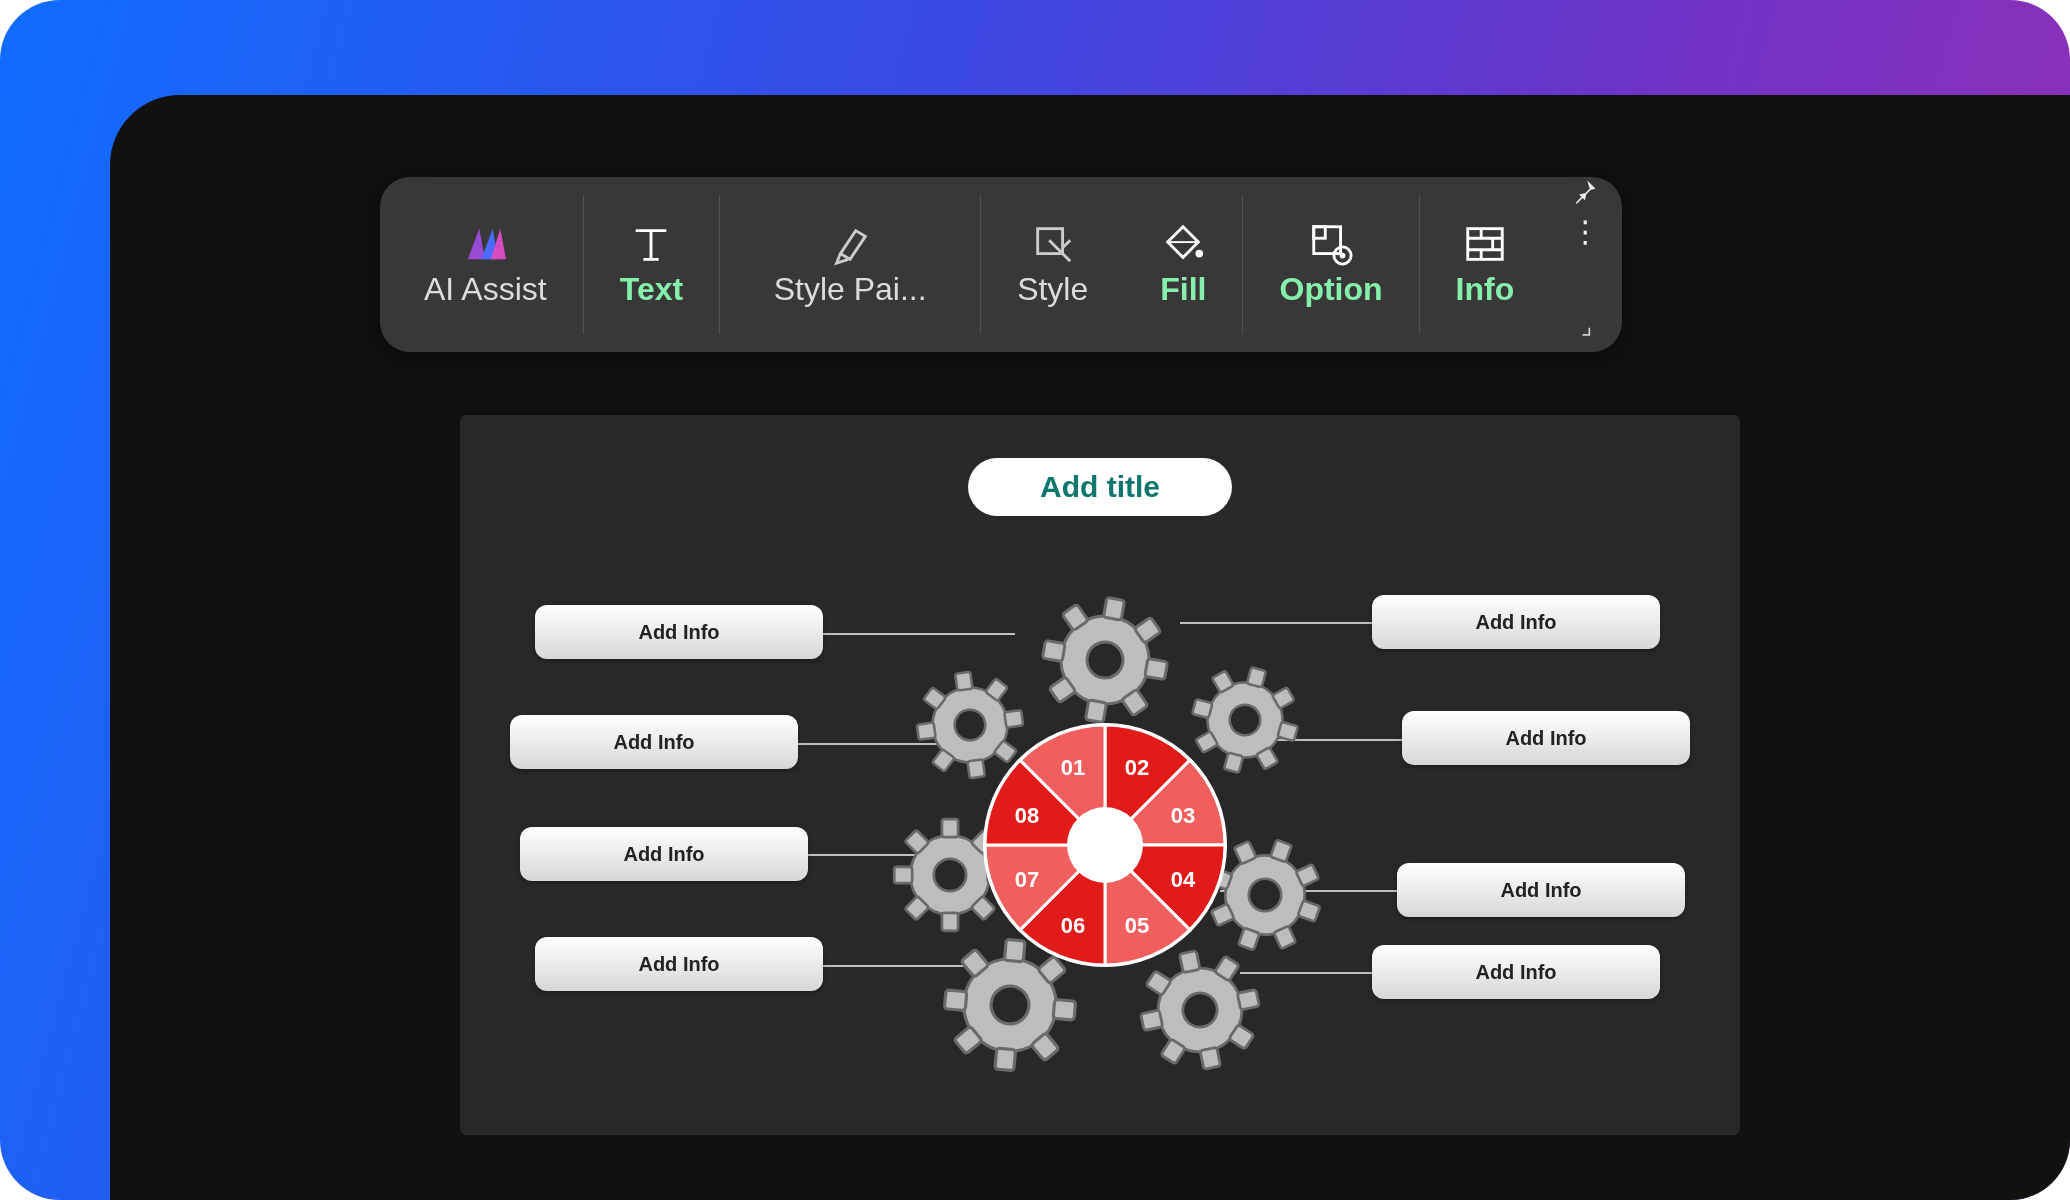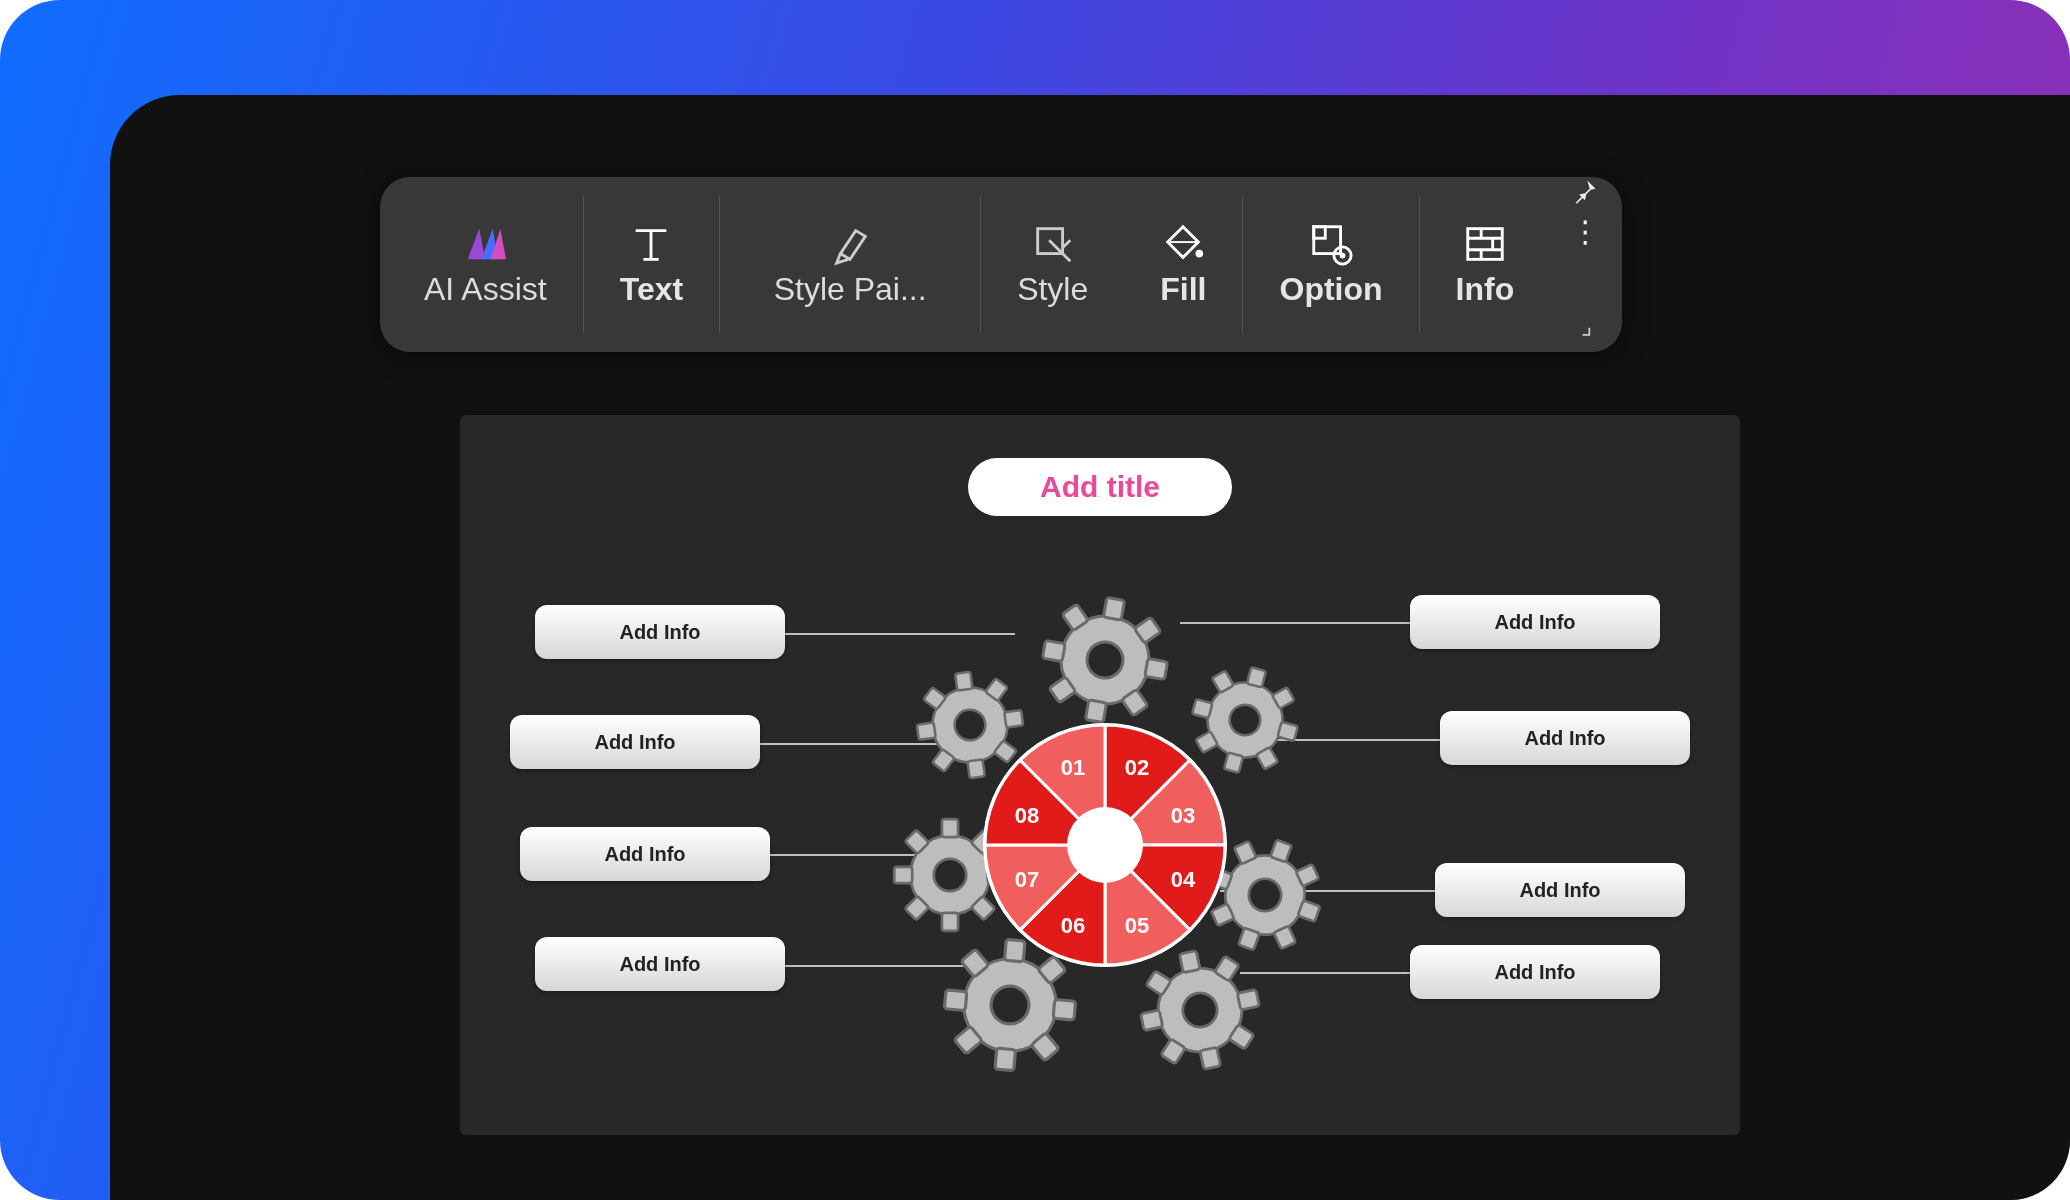--- a/index.html
+++ b/index.html
@@ -46,21 +46,21 @@
       flex-direction: column;
       align-items: center;
       justify-content: center;
       gap: 4px;
       padding: 0 36px;
       font-size: 32px;
       font-weight: 500;
       white-space: nowrap;
     }
     .tb-icon { width: 46px; height: 46px; display:flex;align-items:center;justify-content:center;}
-    .tb-active { color: #e5e5e5; font-weight: 600; }
+    .tb-active { color: #86efac; font-weight: 600; }
     .sep { width:1px; margin:18px 0; background: rgba(255,255,255,.12); }
     .pin-stack { display:flex; flex-direction:column; align-items:center; gap:18px; padding-left:20px; color:#eee;}
     .pin-stack svg { width:28px;height:28px;}
     .corner-mark{position:absolute;right:30px;bottom:12px;color:#ccc;font-size:24px;}
 
     
     .canvas {
       position: absolute;
       top: 320px;
       left: 350px;
@@ -68,30 +68,30 @@
       height: 720px;
       background: #282828;
       border-radius: 6px;
     }
     .title-pill {
       position: absolute;
       top: 43px;
       left: 50%;
       transform: translateX(-50%);
       background: #ffffff;
-      color:#ec4899;
+      color:#0f766e;
       font-weight: 700;
       font-size: 30px;
       padding: 12px 72px;
       border-radius: 36px;
     }
     
     .info-box {
       position: absolute;
-      width: 250px;
+      width: 288px;
       height: 54px;
       border-radius: 12px;
       background: linear-gradient(to bottom,#ffffff,#d7d7d7);
       color:#222;
       font-weight: 700;
       font-size: 20px;
       display:flex;align-items:center;justify-content:center;
       box-shadow: 0 2px 4px rgba(0,0,0,.3);
     }
     .ib-l1{top:190px; left:75px;}

